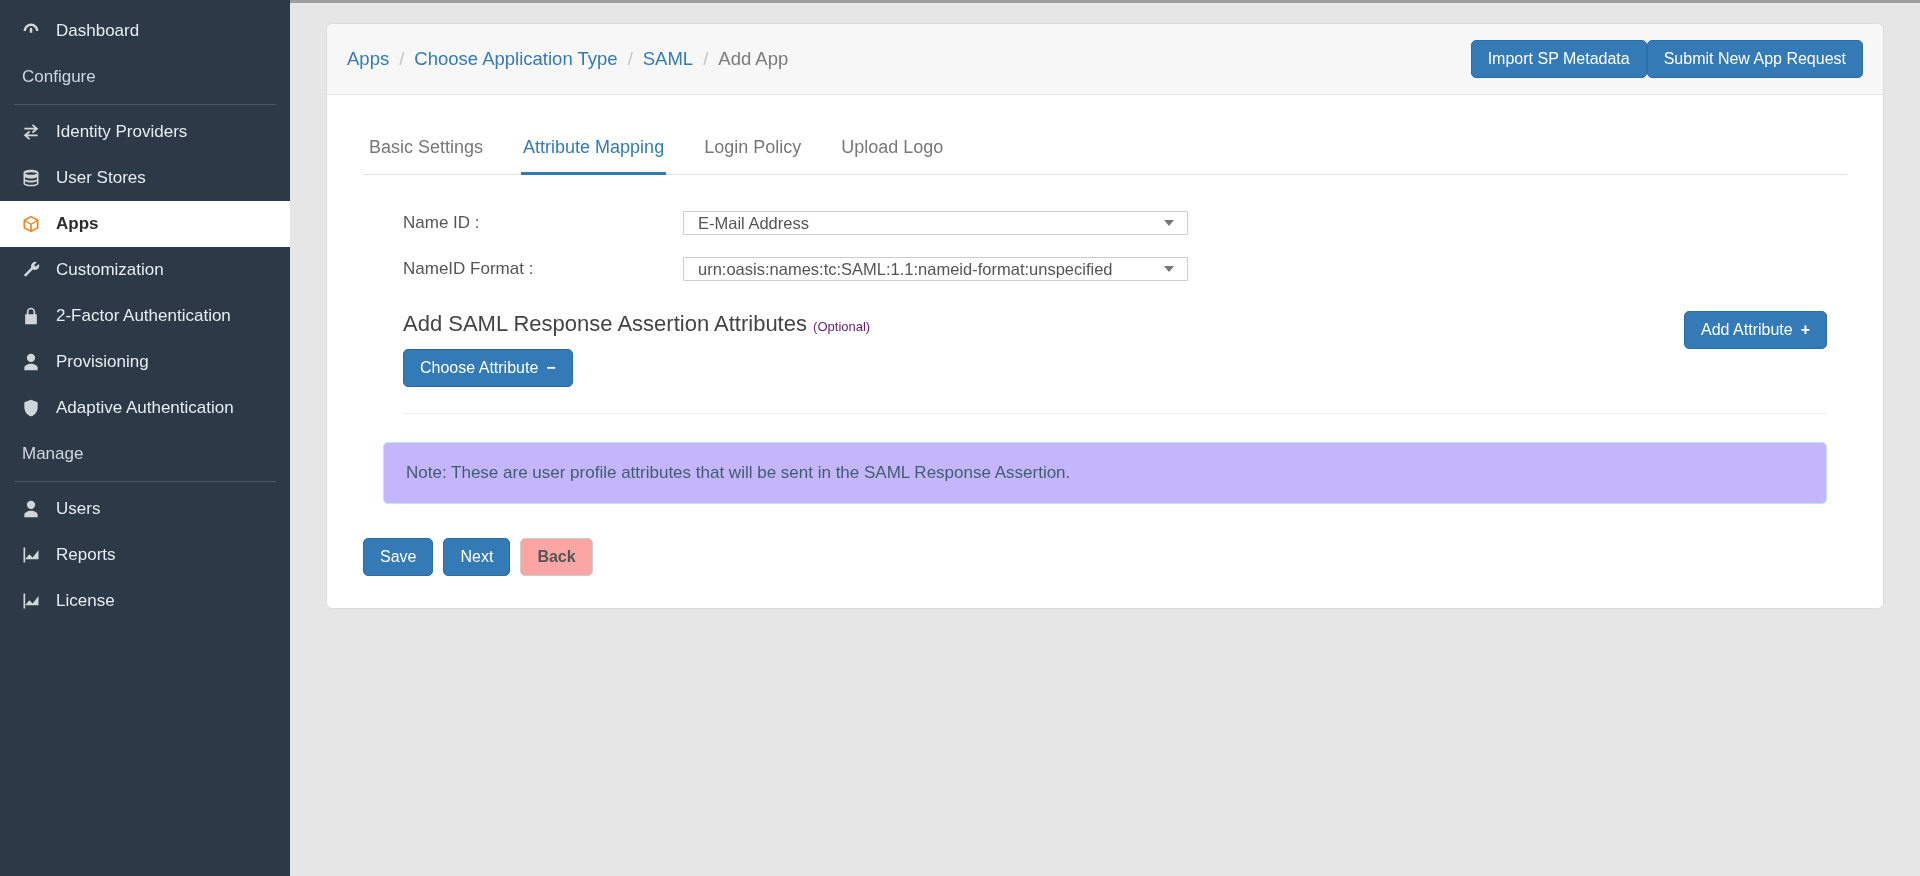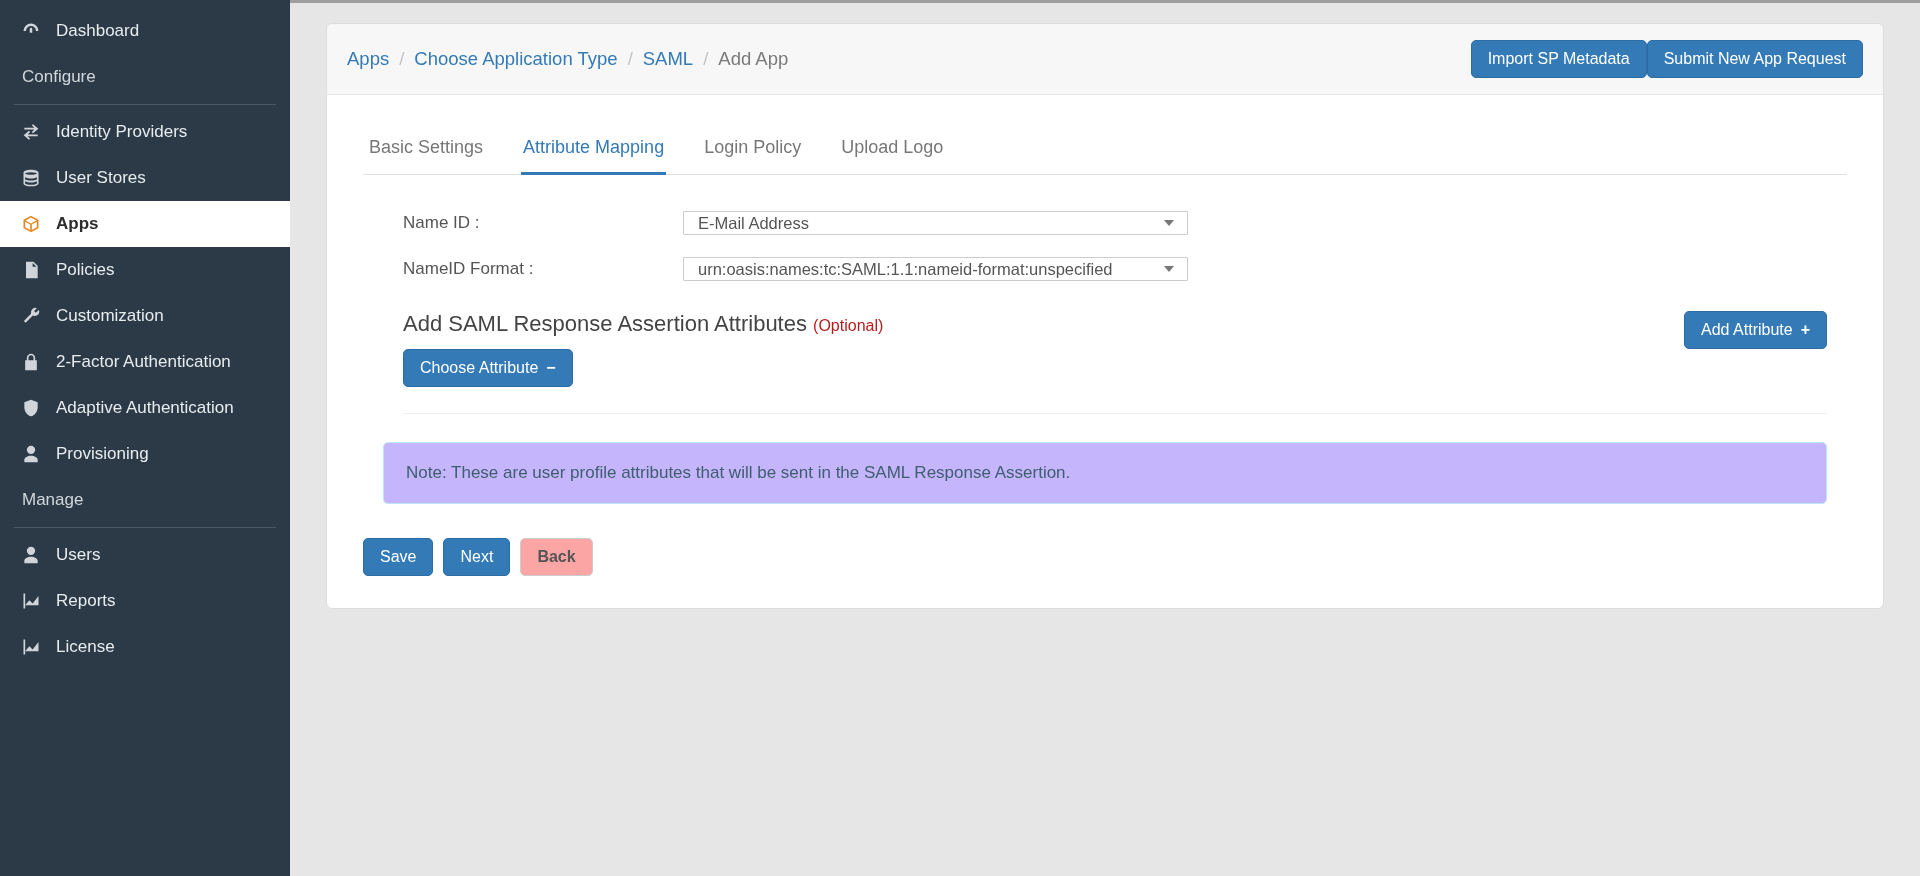--- a/index.html
+++ b/index.html
@@ -172,22 +172,22 @@
     justify-content:space-between;
     align-items:flex-start;
     margin-top: 30px;
   }
   .section-title {
     font-size: 22px;
     font-weight: 500;
     color: #444;
   }
   .section-title .opt {
-    font-size: 16px;
-    color: #b91c1c;
+    font-size: 13px;
+    color: #701a75;
     font-weight: 400;
   }
   .btn .plus, .btn .minus {
     display:inline-block;
     margin-left:8px;
     font-weight:700;
   }
   .thin-hr { border:none; border-top:1px solid #eee; margin: 26px 0 28px 0; }
   .alert-info {
     background: #c4b5fd;
@@ -271,56 +271,48 @@
           <span class="icon">
             <svg>
               <use href="#cube-icon"></use>
             </svg>
           </span>
           <span>Apps</span>
         </li>
         <li>
           <span class="icon">
             <svg>
-              <use href="#document-icon"></use>
-            </svg>
-          </span>
-          <span>Policies</span>
-        </li>
-        <li>
-          <span class="icon">
-            <svg>
               <use href="#wrench-icon"></use>
             </svg>
           </span>
           <span>Customization</span>
         </li>
         <li>
           <span class="icon">
             <svg>
               <use href="#lock-icon"></use>
             </svg>
           </span>
           <span>2-Factor Authentication</span>
         </li>
         <li>
           <span class="icon">
             <svg>
+              <use href="#user-icon"></use>
+            </svg>
+          </span>
+          <span>Provisioning</span>
+        </li>
+        <li>
+          <span class="icon">
+            <svg>
               <use href="#shield-icon"></use>
             </svg>
           </span>
           <span>Adaptive Authentication</span>
-        </li>
-        <li>
-          <span class="icon">
-            <svg>
-              <use href="#user-icon"></use>
-            </svg>
-          </span>
-          <span>Provisioning</span>
         </li>
         <li class="section-header">Manage</li>
         <hr class="sep">
         <li>
           <span class="icon">
             <svg>
               <use href="#user-icon"></use>
             </svg>
           </span>
           <span>Users</span>

